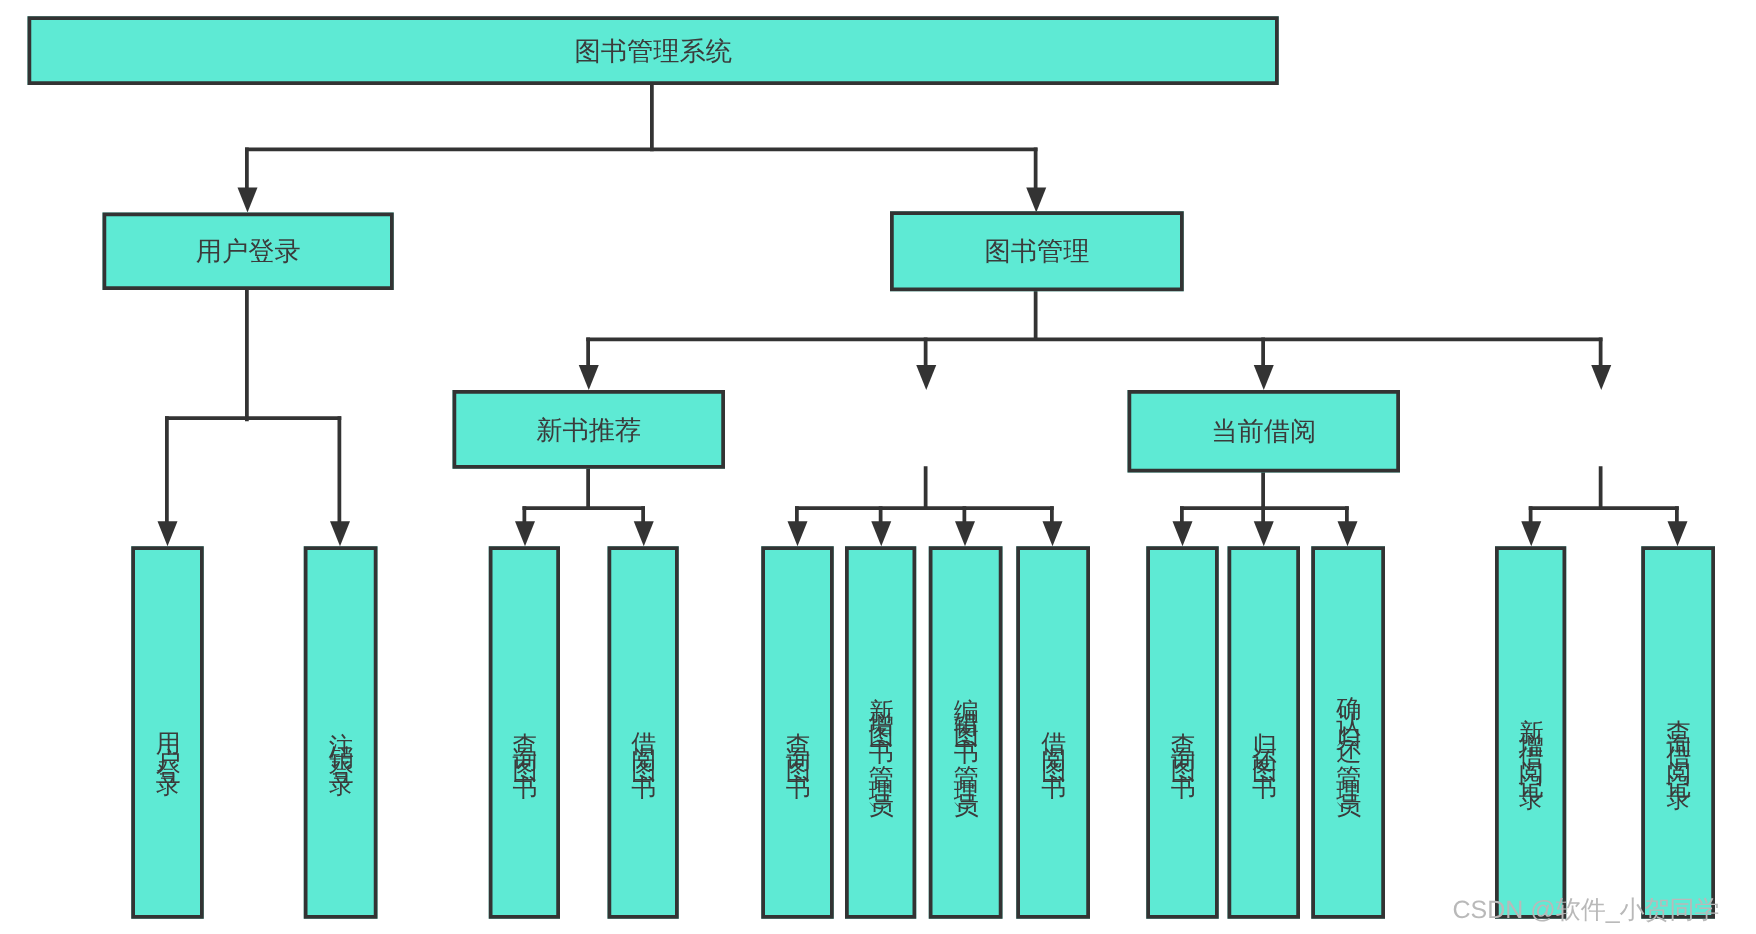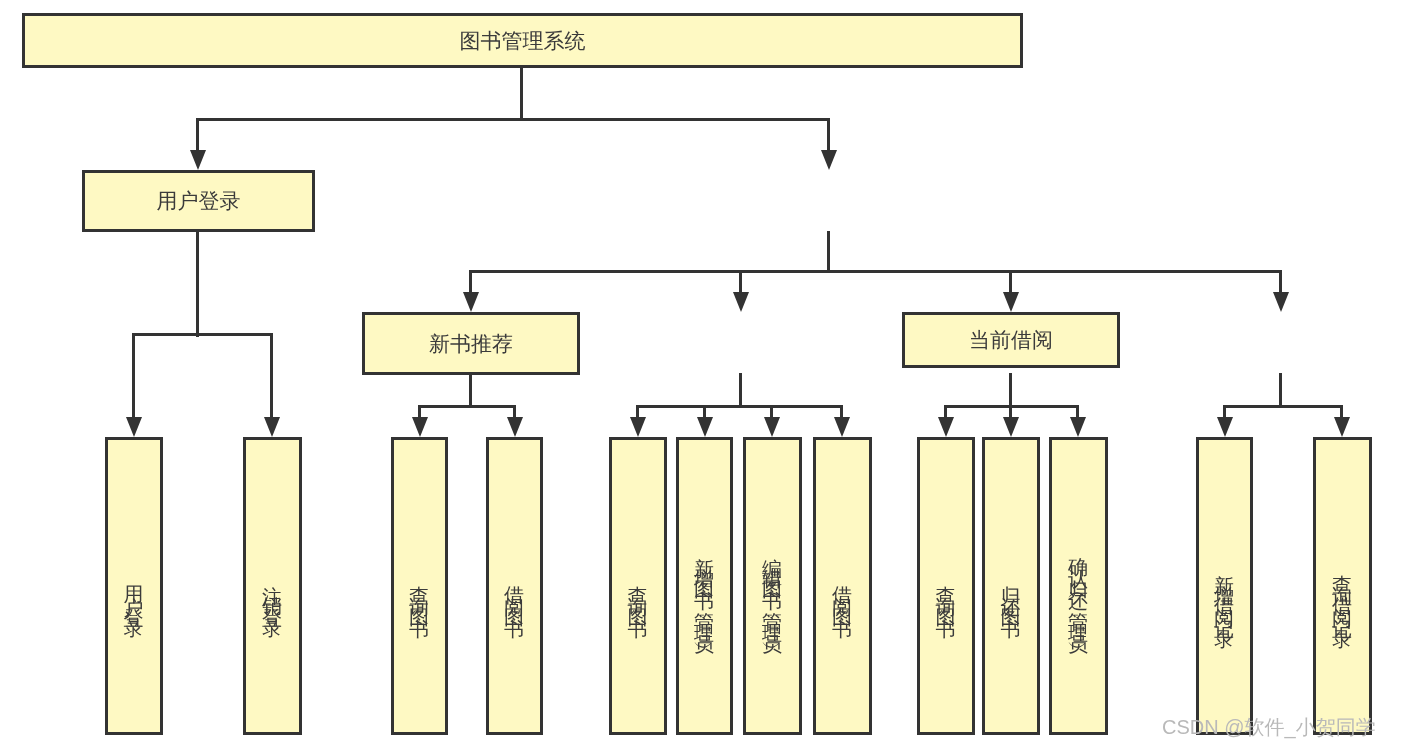--- a/index.html
+++ b/index.html
@@ -1,21 +1,21 @@
 <!DOCTYPE html>
 <html><head>
 <meta charset="utf-8">
 <style>
   html,body { margin:0; padding:0; background:#ffffff; }
   #stage {
     position:relative; width:1405px; height:747px; background:#ffffff;
     font-family:"Liberation Sans","DejaVu Sans",sans-serif; overflow:hidden;
   }
   .node {
-    position:absolute; background:#fef9c3; border:3px solid #333333;
+    position:absolute; background:#5eead4; border:3px solid #333333;
     box-sizing:border-box; display:flex; align-items:center; justify-content:center;
     color:#3b3b3b; font-size:21px; z-index:2;
   }
   .leaf { font-size:20px; }
   .leaf .vtext {
     writing-mode:vertical-lr; text-orientation:mixed;
     letter-spacing:11px; line-height:1; margin-bottom:-11px;
   }
   .vl { position:absolute; width:3px; background:#333333; z-index:1; }
   .hl { position:absolute; height:3px; background:#333333; z-index:1; }
@@ -35,27 +35,30 @@
 <div id="stage">
 
   <div class="node" style="left:22px; top:13px; width:1001px; height:55px;">
     <span>图书管理系统</span>
   </div>
 
   <div class="node" style="left:82px; top:170px; width:233px; height:62px;">
     <span>用户登录</span>
   </div>
 
+  <div class="node" style="left:712px; top:169px; width:235px; height:64px;">
+    <span>图书管理</span>
+  </div>
 
   <div class="node" style="left:362px; top:312px; width:218px; height:63px;">
     <span>新书推荐</span>
   </div>
 
 
-  <div class="node" style="left:902px; top:312px; width:218px; height:56px;">
+  <div class="node" style="left:902px; top:312px; width:218px; height:66px;">
     <span>当前借阅</span>
   </div>
 
 
   <div class="node leaf" style="left:105px; top:437px; width:58px; height:298px;">
     <span class="vtext">用户登录</span>
   </div>
   <div class="node leaf" style="left:243px; top:437px; width:59px; height:298px;">
     <span class="vtext">注销登录</span>
   </div>

